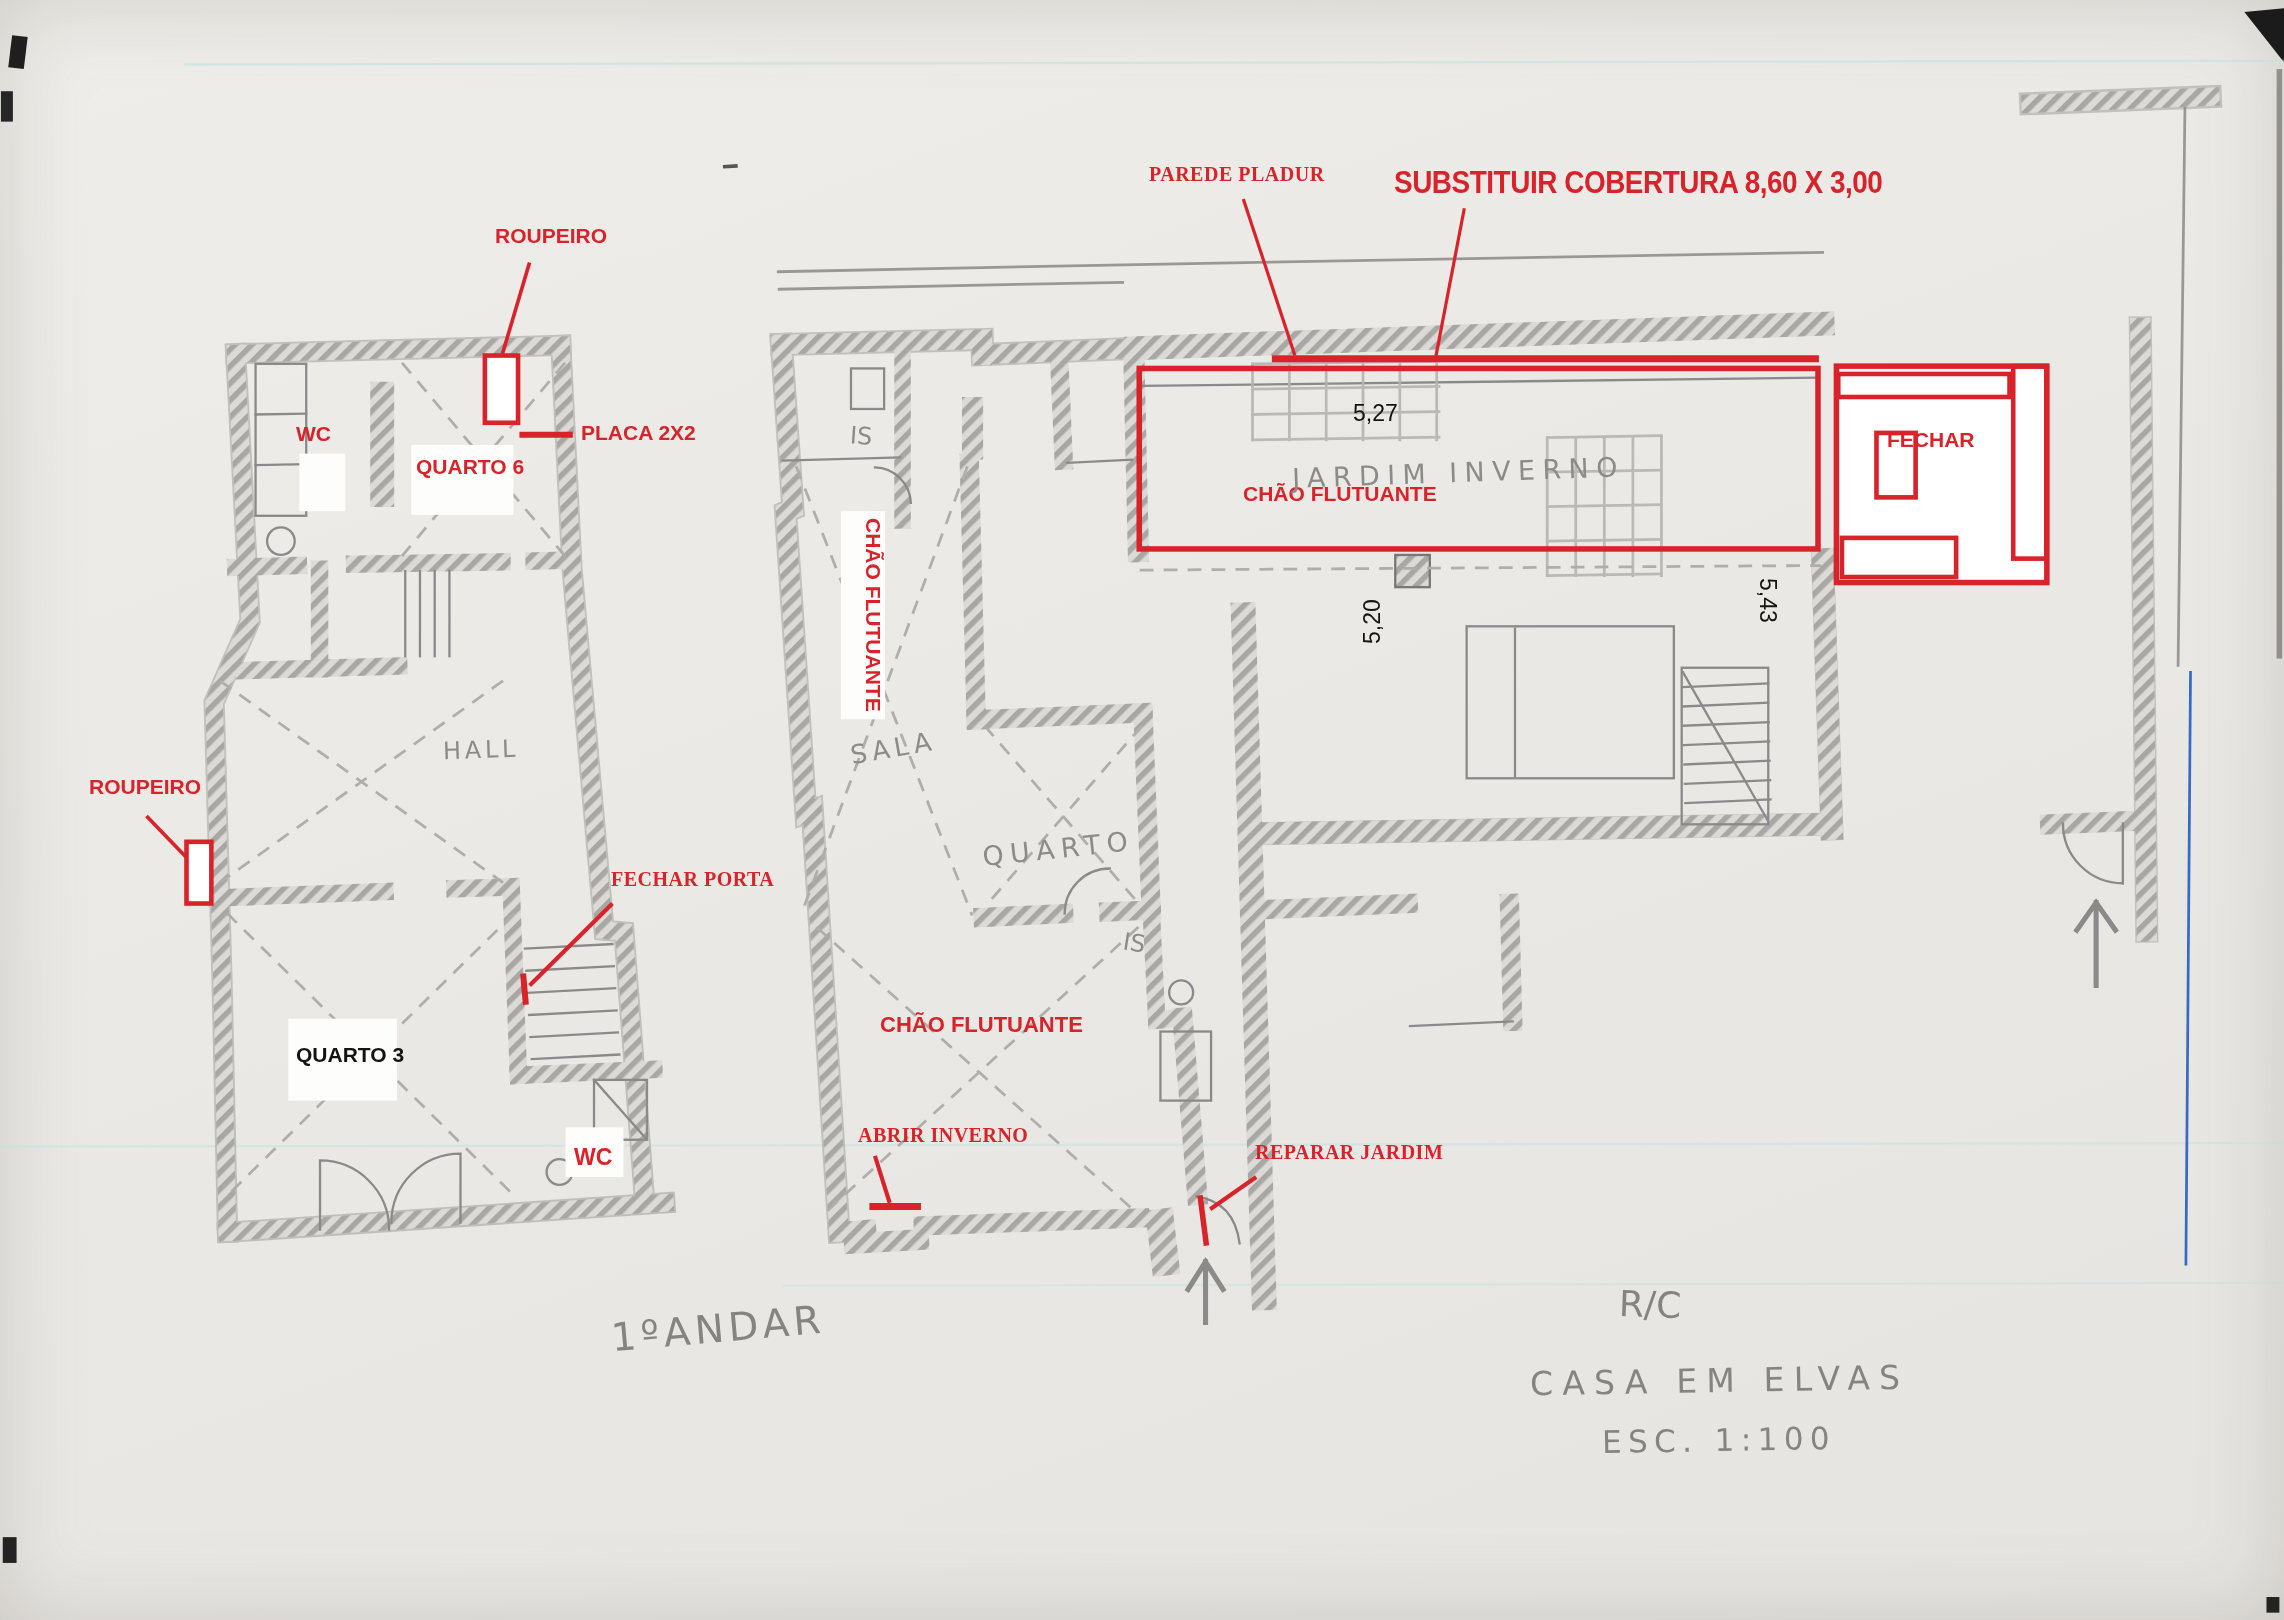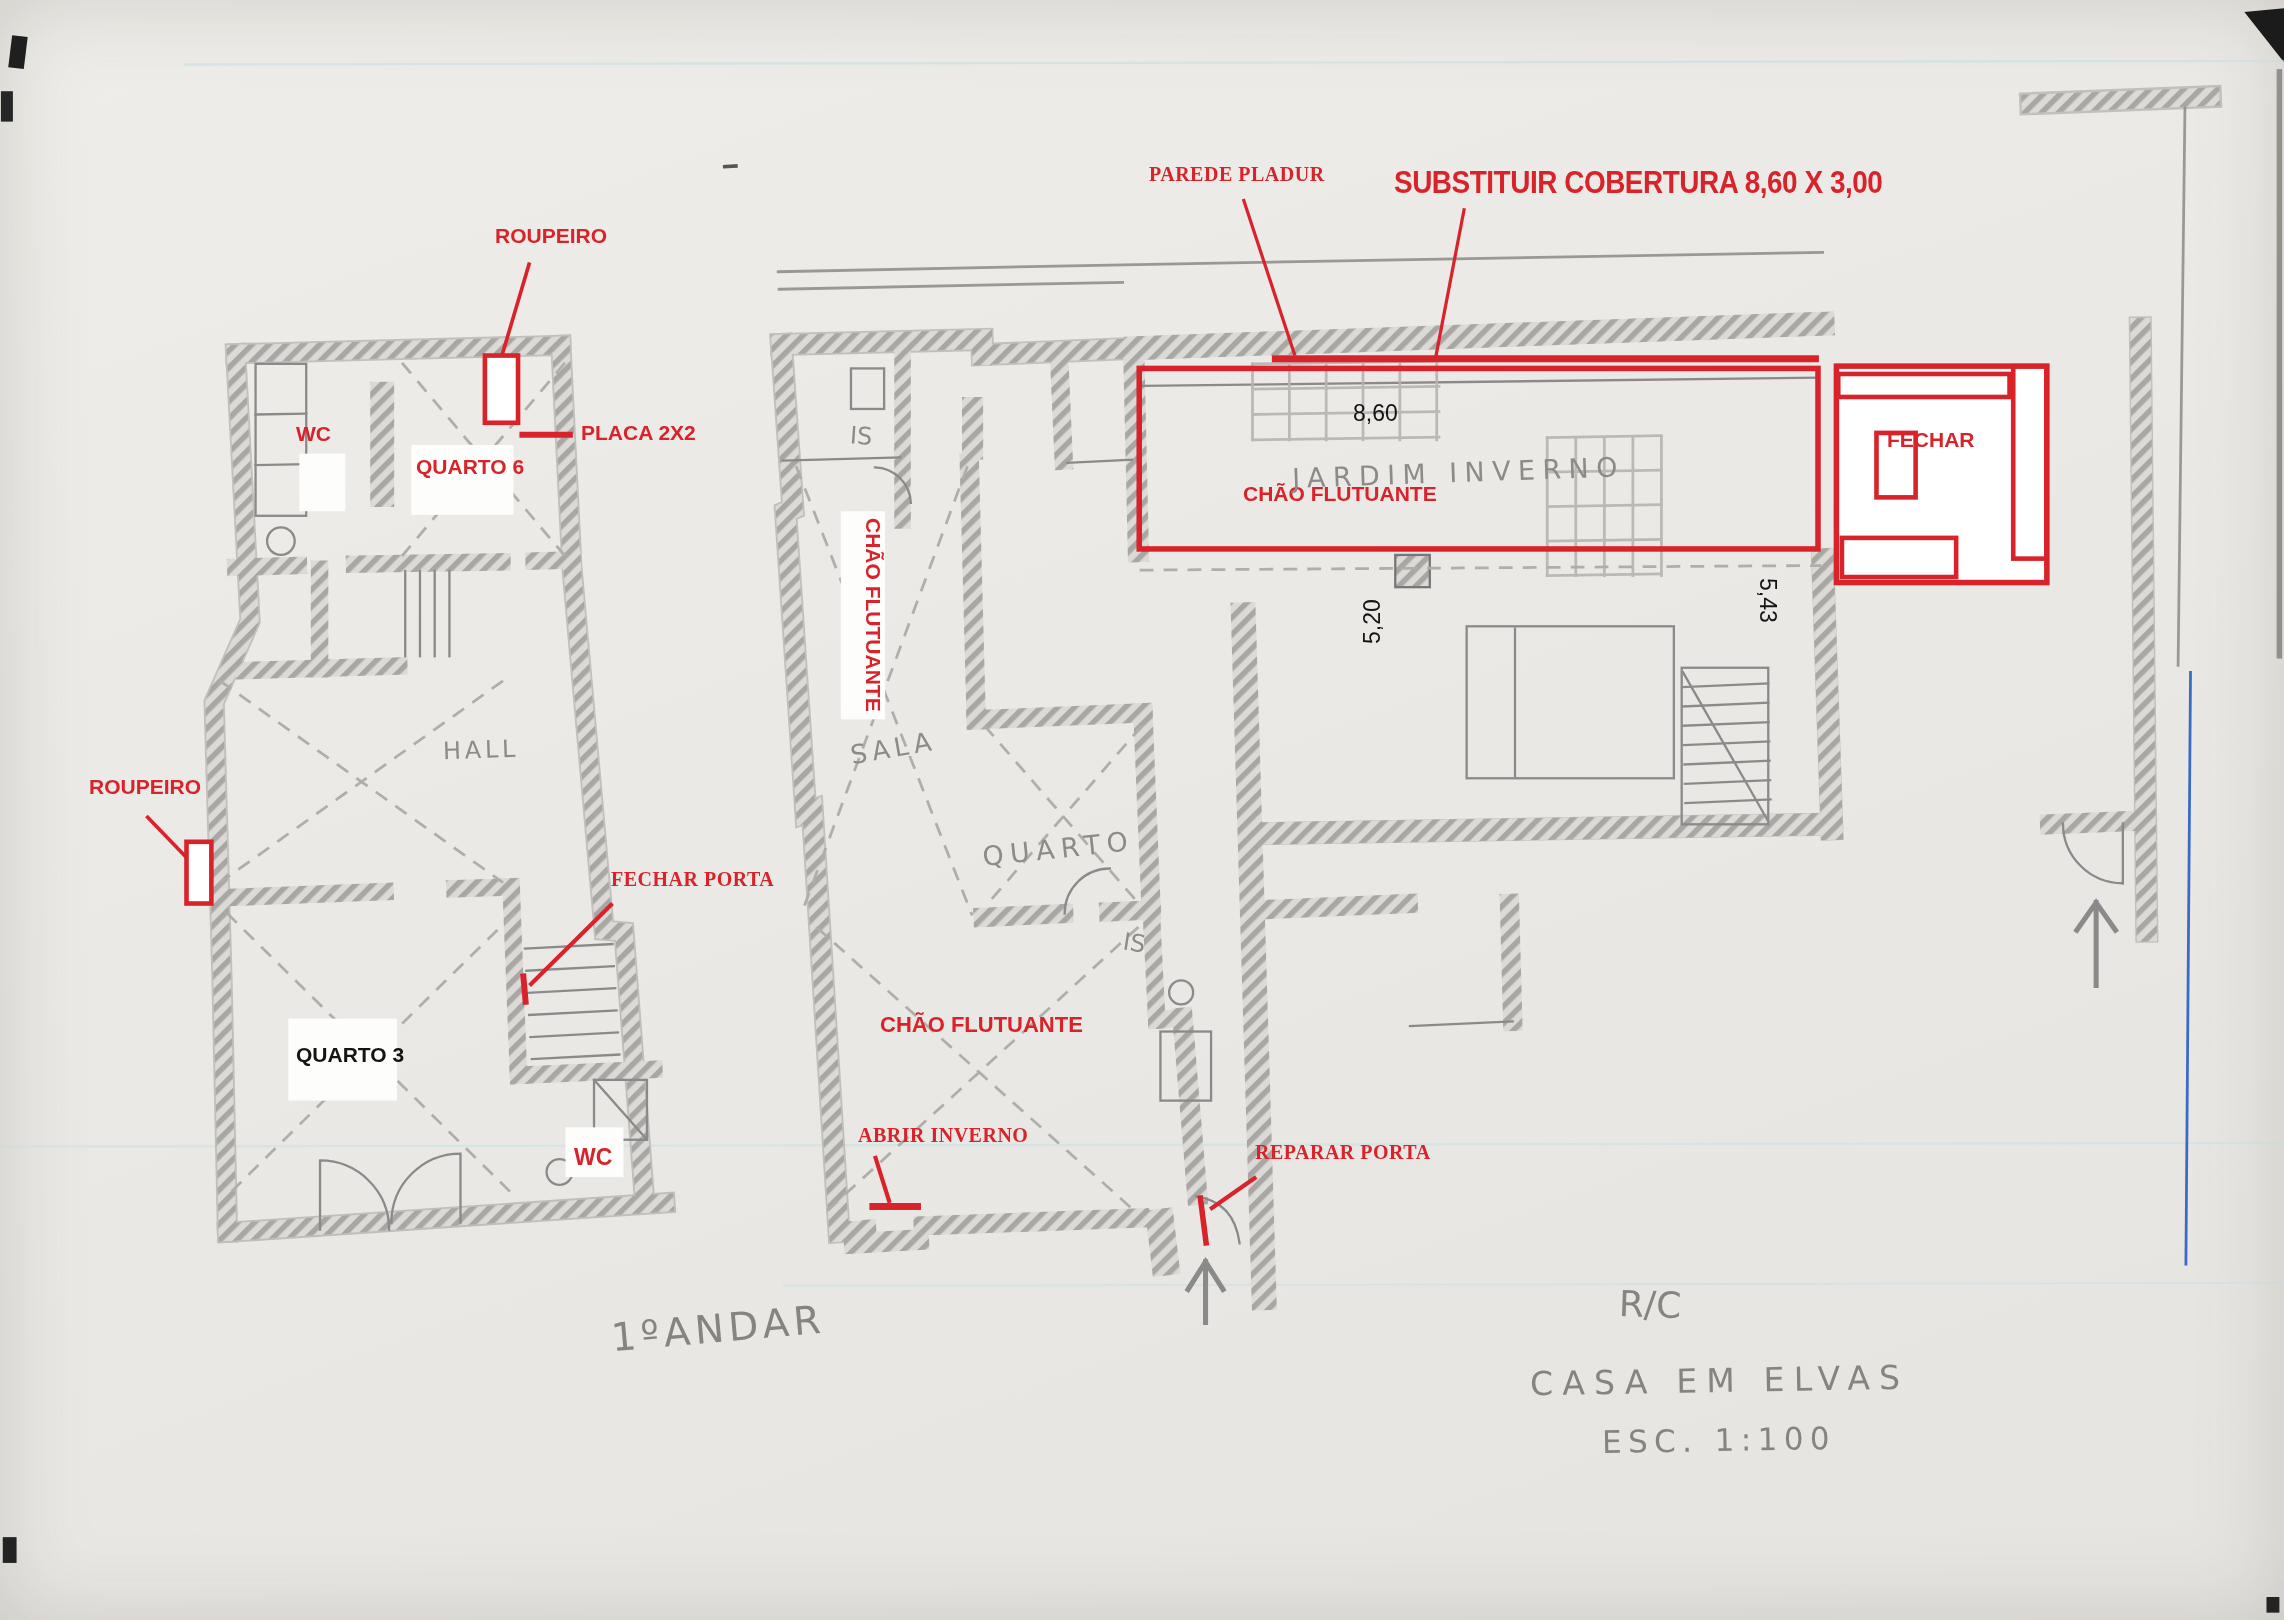--- a/index.html
+++ b/index.html
@@ -247,24 +247,24 @@
   <div class="lbl red-sans" style="left:574px;top:1144px;font-size:23px">WC</div>
   <div class="lbl red-sans" style="left:885px;top:518px;transform:rotate(90deg);transform-origin:left top">CHÃO FLUTUANTE</div>
   <div class="lbl red-sans" style="left:880px;top:1012px;font-size:22px">CHÃO FLUTUANTE</div>
   <div class="lbl red-sans" style="left:1243px;top:482px">CHÃO FLUTUANTE</div>
   <div class="lbl red-sans" style="left:1887px;top:428px">FECHAR</div>
   <div class="lbl big-red" style="left:1394px;top:165px">SUBSTITUIR COBERTURA 8,60 X 3,00</div>
 
   <div class="lbl red-serif" style="left:1149px;top:163px">PAREDE PLADUR</div>
   <div class="lbl red-serif" style="left:611px;top:868px">FECHAR PORTA</div>
   <div class="lbl red-serif" style="left:858px;top:1124px">ABRIR INVERNO</div>
-  <div class="lbl red-serif" style="left:1255px;top:1141px">REPARAR PORTA</div>
+  <div class="lbl red-serif" style="left:1255px;top:1141px">REPARAR JARDIM</div>
 
   <div class="lbl black-bold" style="left:296px;top:1043px">QUARTO 3</div>
-  <div class="lbl dim" style="left:1353px;top:400px">8,60</div>
+  <div class="lbl dim" style="left:1353px;top:400px">5,27</div>
   <div class="lbl dim" style="left:1359px;top:644px;transform:rotate(-90deg);transform-origin:left top">5,20</div>
   <div class="lbl dim" style="left:1781px;top:578px;transform:rotate(90deg);transform-origin:left top">5,43</div>
 
   <div class="lbl pencil" style="left:443px;top:736px;font-size:24px;letter-spacing:3.7px;transform:rotate(-2deg)">HALL</div>
   <div class="lbl pencil" style="left:850px;top:733px;font-size:26px;letter-spacing:4.6px;transform:rotate(-10deg)">SALA</div>
   <div class="lbl pencil" style="left:982px;top:833px;font-size:27px;letter-spacing:6.4px;transform:rotate(-6deg)">QUARTO</div>
   <div class="lbl pencil" style="left:850px;top:422px;font-size:24px;transform:rotate(4deg)">IS</div>
   <div class="lbl pencil" style="left:1123px;top:929px;font-size:24px;transform:rotate(9deg)">IS</div>
   <div class="lbl pencil" style="left:1292px;top:457px;font-size:27px;letter-spacing:7.4px;transform:rotate(-2deg)">JARDIM INVERNO</div>
   <div class="lbl pencil" style="left:611px;top:1306px;font-size:39px;letter-spacing:4.6px;transform:rotate(-5deg);color:#868480">1ºANDAR</div>

